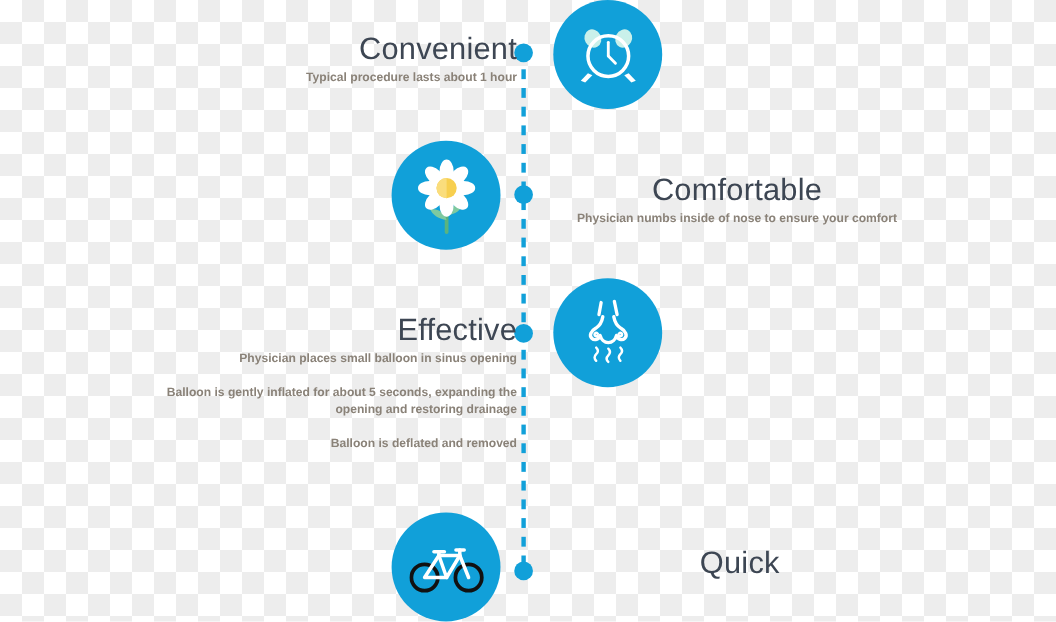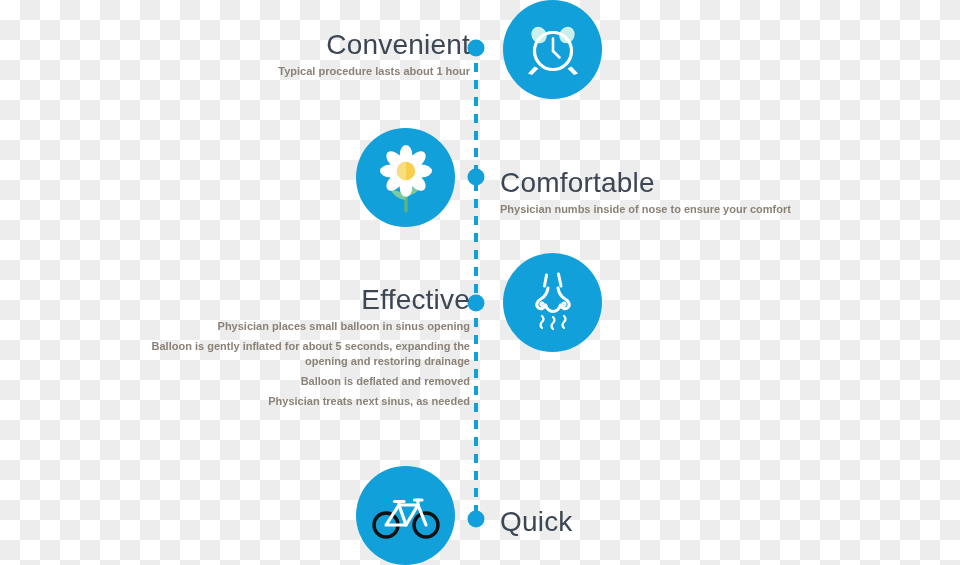--- a/index.html
+++ b/index.html
@@ -56,21 +56,21 @@
     border-radius: 50%;
     background: #11a0d9;
     display: flex;
     align-items: center;
     justify-content: center;
   }
   .icon-disc svg { display: block; }
 
   
   .block { position: absolute; }
-  .block.right { text-align: left; margin-top: 10px; }
+  .block.right { text-align: center; }
   .block.left  { text-align: right; }
 
   .heading {
     font-family: "Liberation Sans", sans-serif;
     font-size: 28px;
     font-weight: 400;
     letter-spacing: 0.2px;
     color: #3d4653;
     line-height: 1.05;
     margin: 0 0 5px 0;
@@ -79,21 +79,21 @@
 
   .desc {
     font-family: "Liberation Sans", sans-serif;
     font-size: 11px;
     font-weight: bold;
     color: #8a8278;
     line-height: 1.35;
     margin: 0;
   }
 
-  .desc + .desc { margin-top: 5px; }
+  .desc + .desc { margin-top: 16px; }
 
   
   #block-convenient  { left: 140px;  top: 30px;  width: 330px; }
   #block-comfortable { left: 500px;  top: 158px; width: 340px; }
   #block-effective   { left: 130px;  top: 285px; width: 340px; }
   #block-quick       { left: 500px;  top: 497px; width: 345px; }
 
   #dot-convenient  { top: 48px; }
   #dot-comfortable { top: 177px; }
   #dot-effective   { top: 303px; }
@@ -175,21 +175,20 @@
   <div class="block right" id="block-comfortable">
     <p class="heading">Comfortable</p>
     <p class="desc">Physician numbs inside of nose to ensure your comfort</p>
   </div>
 
   <div class="block left" id="block-effective">
     <p class="heading">Effective</p>
     <p class="desc">Physician places small balloon in sinus opening</p>
     <p class="desc">Balloon is gently inflated for about 5 seconds, expanding the opening and restoring drainage</p>
     <p class="desc">Balloon is deflated and removed</p>
-    <p class="desc">Physician treats next sinus, as needed</p>
   </div>
 
   <div class="icon-disc" id="disc-nose">
     <span>
       <svg width="54" height="62" viewBox="0 0 54 62" aria-hidden="true">
         <g stroke="#ffffff" fill="none" stroke-linecap="round">
 
           <path d="M20.5 3 L18.5 14" stroke-width="3"></path>
           <path d="M32.5 2 L35 14" stroke-width="3"></path>
 

